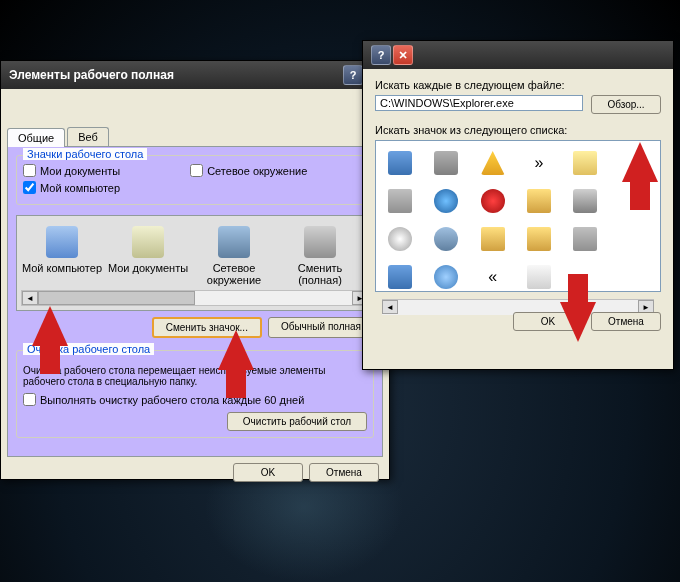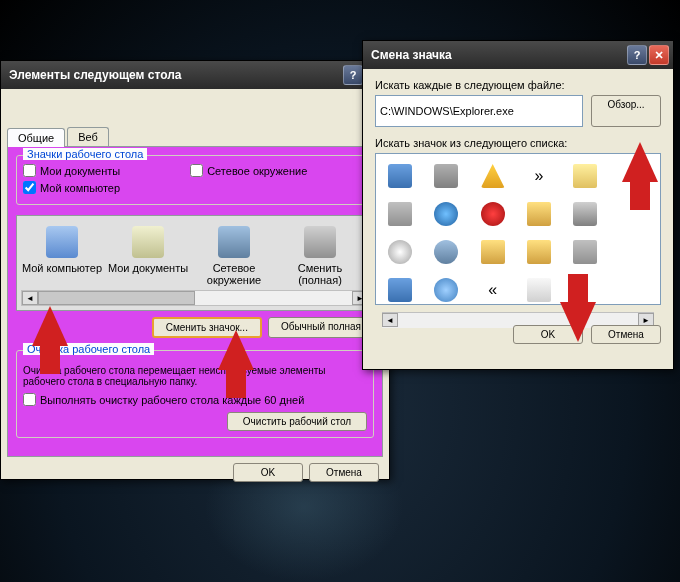--- a/index.html
+++ b/index.html
@@ -11,21 +11,21 @@
 .win2 { left: 362px; top: 40px; width: 312px; height: 330px; z-index: 20; }
 .titlebar { height: 28px; background: linear-gradient(to bottom, #4a4a4a, #2a2a2a); color: #fff; display: flex; align-items: center; padding: 0 4px 0 8px; }
 .titlebar-text { flex: 1; font-weight: bold; font-size: 12px; }
 .titlebar-btns { display: flex; gap: 2px; }
 .tbtn { width: 20px; height: 20px; display: flex; align-items: center; justify-content: center; font-weight: bold; border: 1px solid rgba(255,255,255,0.3); border-radius: 3px; cursor: pointer; }
 .tbtn.help { background: linear-gradient(#6a7a9a, #3a4a6a); color: #fff; }
 .tbtn.close { background: linear-gradient(#e86a5a, #c43a2a); color: #fff; }
 .tabs { display: flex; padding: 6px 6px 0 6px; margin-top: 32px; }
 .tab { padding: 3px 10px; background: #ece9d8; border: 1px solid #919b9c; border-bottom: none; border-radius: 3px 3px 0 0; margin-right: 2px; cursor: pointer; }
 .tab.active { background: #fcfcfe; position: relative; top: 1px; }
-.tab-panel { margin: 0 6px 6px 6px; padding: 8px; border: 1px solid #919b9c; background: #d946ef; }
+.tab-panel { margin: 0 6px 6px 6px; padding: 8px; border: 1px solid #919b9c; background: #c4b5fd; }
 .group-title { color: #0046d5; font-size: 11px; margin-bottom: 4px; }
 .group-box { border: 1px solid #d0d0bf; border-radius: 3px; padding: 8px 6px 6px 6px; margin-bottom: 10px; position: relative; }
 .group-box .group-title { position: absolute; top: -8px; left: 6px; background: #fcfcfe; padding: 0 4px; }
 .check-row { display: flex; gap: 12px; margin-bottom: 4px; }
 .check-item { display: flex; align-items: center; gap: 4px; }
 .check-item input { width: 13px; height: 13px; }
 .icon-strip { background: #e0e0e0; border: 1px solid #919b9c; padding: 10px 4px 4px 4px; margin-bottom: 6px; }
 .icon-row { display: flex; gap: 4px; }
 .icon-item { width: 82px; text-align: center; cursor: pointer; }
 .icon-item .ic { width: 32px; height: 32px; margin: 0 auto 4px; background: linear-gradient(#a8c8f0, #5a8ad0); border-radius: 4px; }
@@ -33,21 +33,21 @@
 .sb-btn { width: 16px; height: 14px; background: #e0e0e0; border: 1px solid #a0a0a0; display: flex; align-items: center; justify-content: center; font-size: 8px; }
 .sb-track { flex: 1; position: relative; }
 .sb-thumb { position: absolute; left: 0; width: 50%; height: 100%; background: #c8c8c8; border: 1px solid #a0a0a0; }
 .btn-row { display: flex; justify-content: flex-end; gap: 6px; margin-top: 6px; }
 .btn { padding: 3px 12px; background: #ece9d8; border: 1px solid #8a867a; border-radius: 3px; cursor: pointer; font-size: 10px; min-width: 70px; text-align: center; }
 .btn.highlighted { border: 2px solid #e8a030; }
 .cleanup-text { font-size: 10px; margin: 6px 0; }
 .dialog-body { padding: 10px 12px; }
 .field-label { margin-bottom: 4px; }
 .input-row { display: flex; gap: 8px; margin-bottom: 10px; }
-.text-input { flex: 1; padding: 2px 4px; border: 1px solid #7f9db9; background: #fff; height: 32px; }
+.text-input { flex: 1; padding: 2px 4px; border: 1px solid #7f9db9; background: #fff; height: 16px; }
 .icon-select-area { border: 1px solid #7f9db9; background: #fff; padding: 6px; height: 152px; margin-bottom: 10px; }
 .icon-grid { display: grid; grid-template-columns: repeat(6, 1fr); gap: 6px; }
 .icon-cell { width: 36px; height: 32px; display: flex; align-items: center; justify-content: center; cursor: pointer; }
 .icon-cell .sm-ic { width: 24px; height: 24px; border-radius: 3px; }
 .sm-ic.monitor { background: linear-gradient(#6aa0e0, #3a70b0); }
 .sm-ic.printer { background: linear-gradient(#b0b0b0, #808080); }
 .sm-ic.warning { background: linear-gradient(#ffd040, #e0a020); clip-path: polygon(50% 0, 100% 100%, 0 100%); }
 .sm-ic.arrows { background: none; color: #000; font-size: 16px; text-align: center; line-height: 24px; }
 .sm-ic.mail { background: linear-gradient(#fff0a0, #e0c060); border-radius: 2px; }
 .sm-ic.drive { background: linear-gradient(#c0c0c0, #909090); border-radius: 2px; }
@@ -67,21 +67,21 @@
 .arrow-down { border-left: 18px solid transparent; border-right: 18px solid transparent; border-top: 40px solid #d02020; }
 .arrow-down::after { content: ""; position: absolute; left: -10px; top: -68px; width: 20px; height: 28px; background: #d02020; }
 </style>
 </head>
 <body>
 
 <div class="bg-art"></div>
 
 <div class="window win1">
   <div class="titlebar">
-    <span class="titlebar-text">Элементы следующем стола</span>
+    <span class="titlebar-text">Элементы рабочего полная</span>
     <div class="titlebar-btns">
       <div class="tbtn help">?</div>
       <div class="tbtn close">✕</div>
     </div>
   </div>
   <div class="tabs">
     <div class="tab active">Общие</div>
     <div class="tab">Веб</div>
   </div>
   <div class="tab-panel">
@@ -151,21 +151,20 @@
     </div>
   </div>
   <div class="btn-row" style="padding:0 10px 10px">
     <div class="btn">OK</div>
     <div class="btn">Отмена</div>
   </div>
 </div>
 
 <div class="window win2">
   <div class="titlebar">
-    <span class="titlebar-text">Смена значка</span>
     <div class="titlebar-btns">
       <div class="tbtn help">?</div>
       <div class="tbtn close">✕</div>
     </div>
   </div>
   <div class="dialog-body">
     <div class="field-label">Искать каждые в следующем файле:</div>
     <div class="input-row">
       <input class="text-input" value="C:\WINDOWS\Explorer.exe" style="">
       <div class="btn">Обзор...</div>

